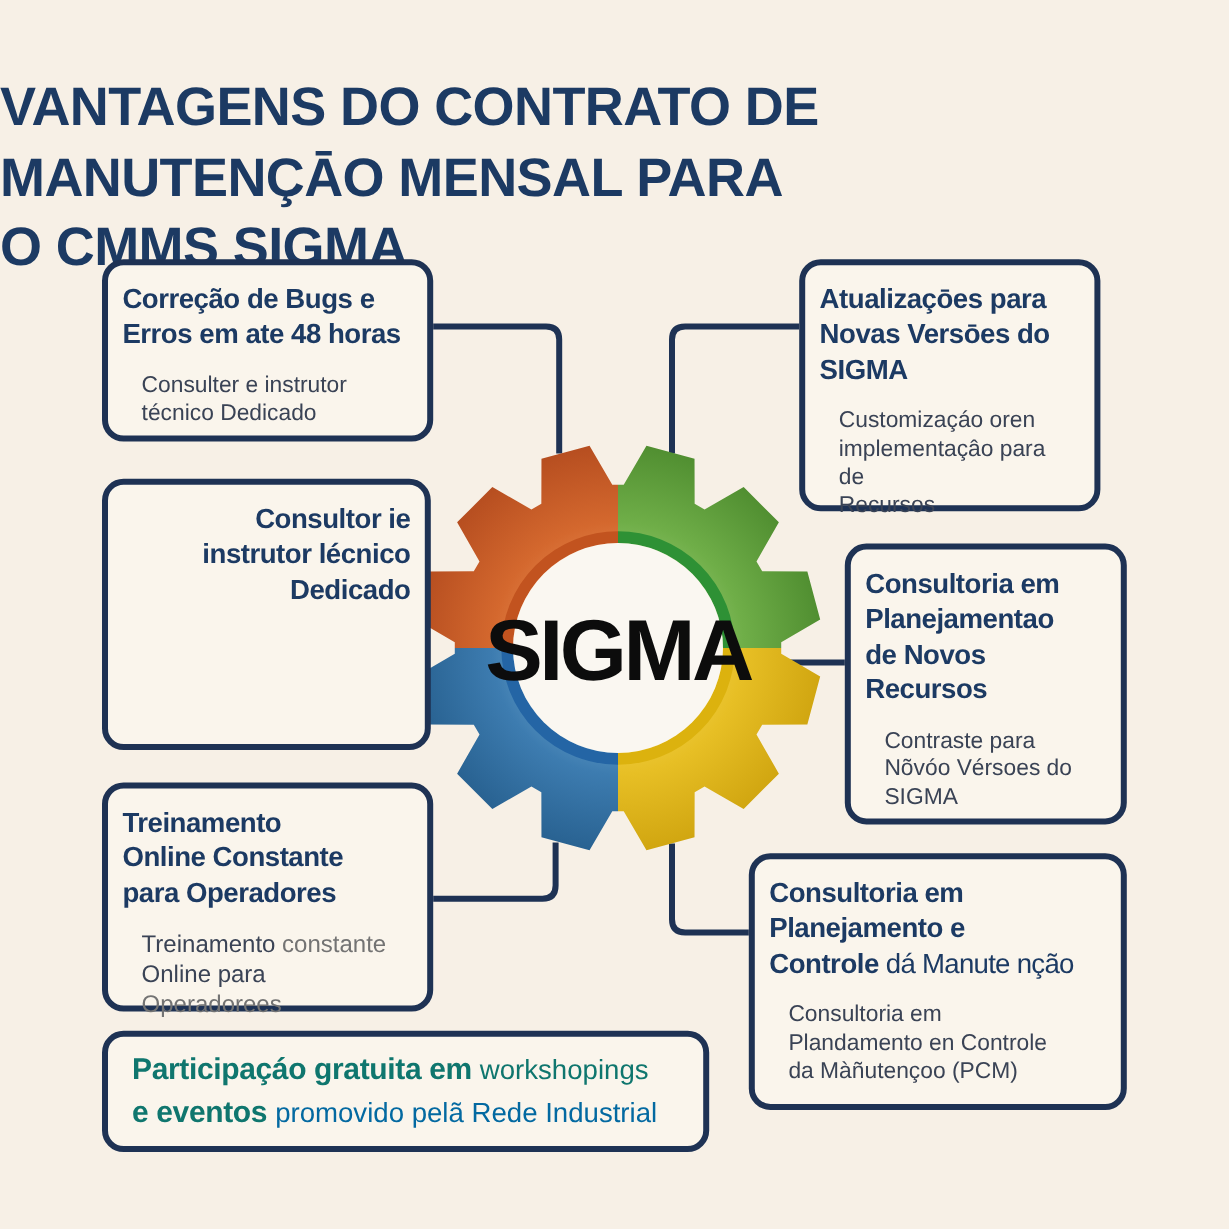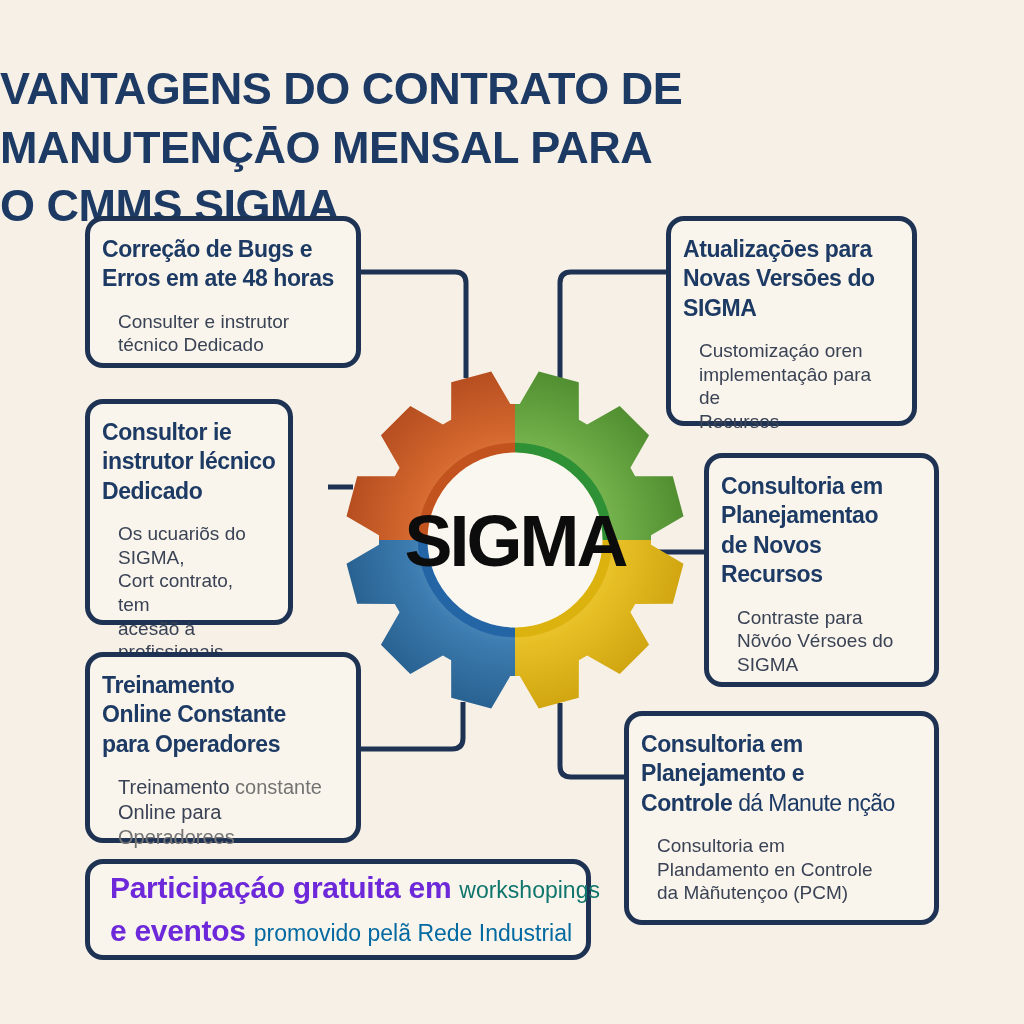--- a/index.html
+++ b/index.html
@@ -40,30 +40,30 @@
     font-size:19px;line-height:1.24;font-weight:400;
     color:#3a4355;
     white-space:pre-line;
     margin:16px;
   }
   .card-body .seg-bold{font-weight:400;color:#737373;}
 
   
   #card-bugfix      {left:85px;  top:216px; width:276px; height:152px;}
   #card-updates     {left:666px; top:216px; width:251px; height:210px;}
-  #card-consultant  {left:85px;  top:399px; width:208px; height:226px;}
+  #card-consultant  {left:85px;  top:399px; width:274px; height:226px;text-align:right;}
   #card-newfeatures {left:704px; top:453px; width:235px; height:234px;}
   #card-training    {left:85px;  top:652px; width:276px; height:191px;}
   #card-training .card-body{font-size:20px;}
   #card-pcm         {left:624px; top:711px; width:315px; height:214px;}
   #card-workshops   {left:85px;  top:859px; width:506px; height:101px;
                      display:flex;flex-direction:column;justify-content:center;
                      padding:8px 20px;}
   .ws-line{line-height:1.42;white-space:nowrap;}
-  .ws-bold{font-size:30px;font-weight:800;color:#6d28d9;letter-spacing:-0.3px;}
+  .ws-bold{font-size:25px;font-weight:800;color:#0f766e;letter-spacing:-0.3px;}
   .ws-reg {font-size:23px;font-weight:400;color:#0f766e;}
   .ws-reg2{font-size:23px;font-weight:500;color:#0369a1;}
 
   .connectors{position:absolute;left:0;top:0;pointer-events:none;}
   .connectors path{stroke:#1e3254;stroke-width:5;fill:none;}
 
   .gear-wrap{position:absolute;left:340px;top:365px;width:350px;height:350px;}
 </style>
 </head>
 <body>
@@ -140,24 +140,20 @@
 SIGMA</div>
     <div class="card-body">Customizaçáo oren
 implementaçâo para de
 Recursos</div>
   </div>
 
   <div class="card" id="card-consultant">
     <div class="card-title">Consultor ie
 instrutor lécnico
 Dedicado</div>
-    <div class="card-body">Os ucuariõs do SIGMA,
-Cort contrato, tem
-acesãõ à profissionais
-ecpécializaçós</div>
   </div>
 
   <div class="card" id="card-newfeatures">
     <div class="card-title">Consultoria em
 Planejamentao
 de Novos
 Recursos</div>
     <div class="card-body">Contraste para
 Nõvóo Vérsoes do
 SIGMA</div>

